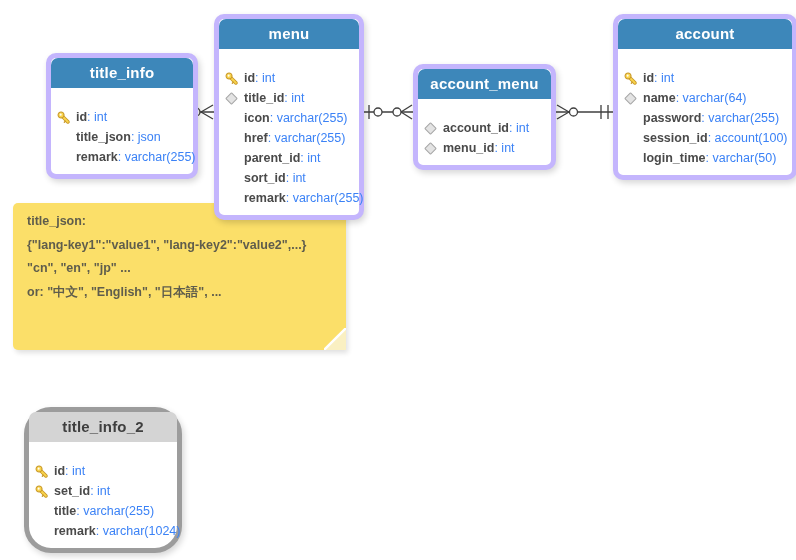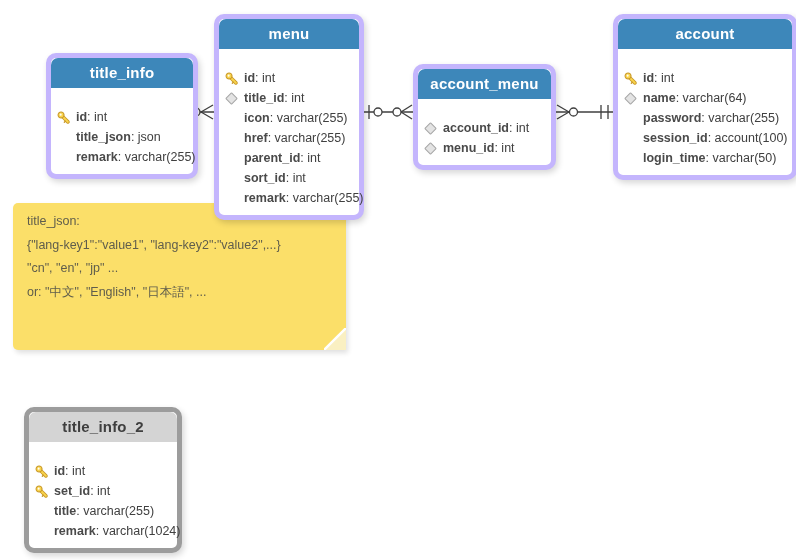--- a/index.html
+++ b/index.html
@@ -11,27 +11,27 @@
   .db-table{
     position:absolute;box-sizing:border-box;background:#ffffff;
     border:5px solid #c4b5fd;border-radius:10px;
     box-shadow:2px 3px 6px rgba(0,0,0,0.16);
   }
   .db-table .hdr{
     background:#3d87ba;color:#ffffff;font-weight:bold;font-size:15px;
     text-align:center;padding:6px 2px 7px;border-radius:7px 7px 0 0;
     letter-spacing:.2px;
   }
-  .db-table.gray{border-color:#9c9c9c;}
+  .db-table.gray{border-color:#9c9c9c;border-radius:27px;}
   .db-table.gray .hdr{background:#d4d4d4;color:#3f3f3f;}
   .tbody{padding:19px 2px 7px 0;}
   .frow{display:flex;align-items:center;height:20px;white-space:nowrap;}
   .ficon{flex:0 0 25px;display:flex;justify-content:center;align-items:center;}
   .fname{font-weight:bold;color:#4a4a4a;font-size:12.5px;}
-  .ftype{color:#404040;font-size:12.5px;white-space:pre;}
+  .ftype{color:#3b82f6;font-size:12.5px;white-space:pre;}
   .diamond{
     width:7px;height:7px;background:#e3e3e3;border:1px solid #a6a6a6;
     transform:rotate(45deg);border-radius:1px;display:inline-block;
   }
   
   #tbl-title_info   {left:14px; top:53px; width:152px;margin-left:32px;}
   #tbl-menu         {left:214px;top:14px; width:150px;}
   #tbl-account_menu {left:413px;top:64px; width:143px;}
   #tbl-account      {left:613px;top:14px; width:184px;}
   #tbl-title_info_2 {left:24px; top:407px;width:158px;}
@@ -40,21 +40,21 @@
   #conn-1{left:166px;top:100px;}
   #conn-2{left:364px;top:100px;}
   #conn-3{left:556px;top:100px;}
   
   #note{
     position:absolute;left:13px;top:203px;width:333px;height:147px;
     box-sizing:border-box;background:#fbdf69;color:#5f5d4c;
     border-radius:5px 5px 0 5px;padding:7px 14px;font-size:12.5px;
     box-shadow:2px 3px 5px rgba(0,0,0,0.12);overflow:hidden;
   }
-  .nline{line-height:23.5px;white-space:pre;}
+  .nline{line-height:23.5px;white-space:pre;font-weight:bold;}
   .fold{position:absolute;right:0;bottom:0;display:block;}
 </style>
 </head>
 <body>
 
 <div id="canvas">
 
   <svg id="conn-1" class="connector" width="48" height="24">
     <g stroke="#3f3f3f" stroke-width="1.3" fill="none">
       <line x1="0" y1="12" x2="48" y2="12"></line>

